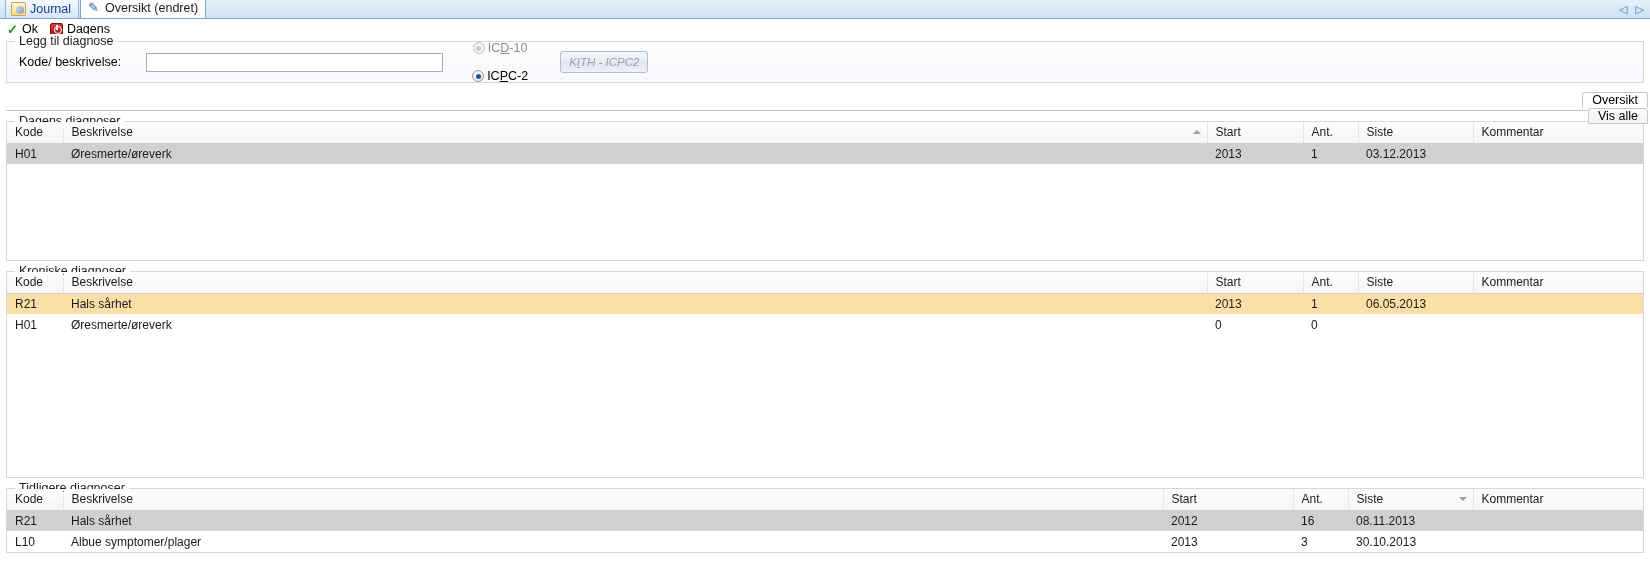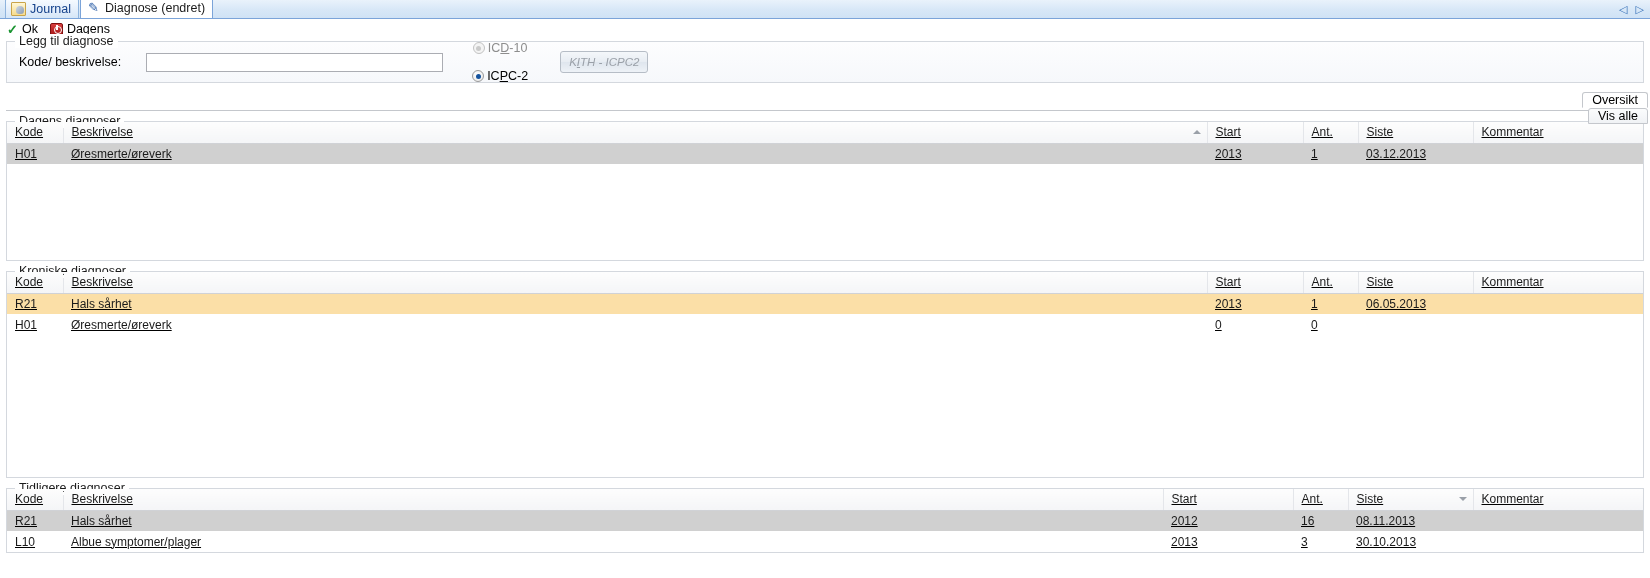--- a/index.html
+++ b/index.html
@@ -199,21 +199,21 @@
   }
 
   
   .section {
     margin: 10px 6px 0 6px;
     border: 1px solid #d4d8de;
     background: #ffffff;
     position: relative;
   }
   .section .gb-legend { top: -8px; left: 8px; background: #ffffff; }
-  .sect-body { padding: 0; text-decoration: underline; }
+  .sect-body { padding: 0; }
 
   
   table.grid {
     width: 100%;
     border-collapse: collapse;
     table-layout: fixed;
     font-size: 12px;
   }
   table.grid th {
     font-weight: normal;
@@ -258,21 +258,21 @@
 </head>
 <body>
 
 <div class="tabstrip">
   <div class="wtab">
     <span class="tab-ico ico-journal"></span>
     <span>Journal</span>
   </div>
   <div class="wtab active">
     <span class="tab-ico ico-diag">✎</span>
-    <span>Diagnose (endret)</span>
+    <span>Oversikt (endret)</span>
   </div>
   <div class="tabscroll">
     <span>◁</span>
     <span>▷</span>
   </div>
 </div>
 
 <div class="toolbar">
   <div class="tb-item">
     <span class="chk-ico">✓</span>

